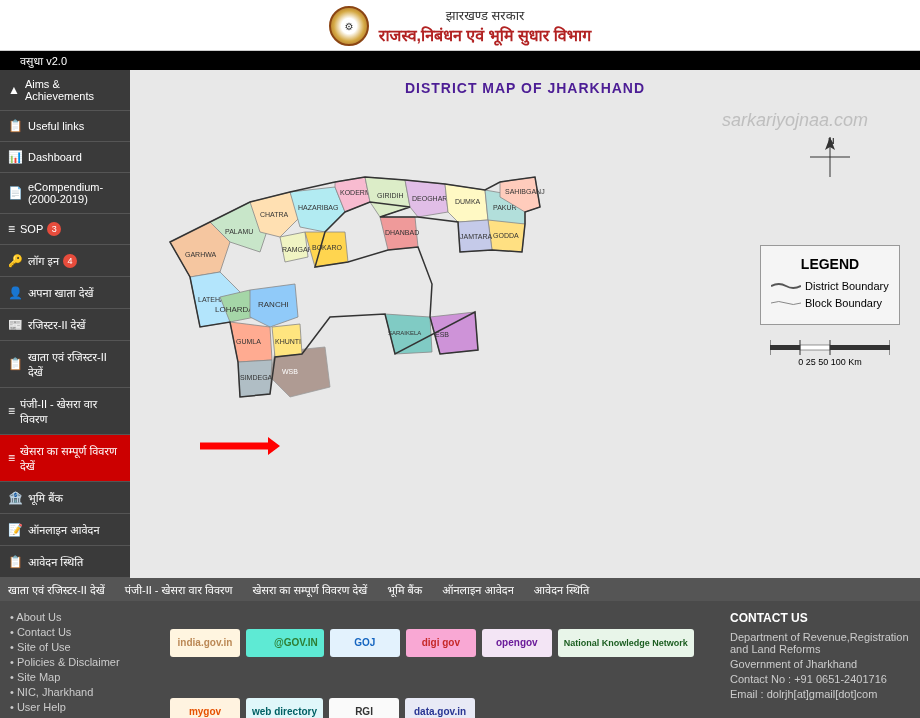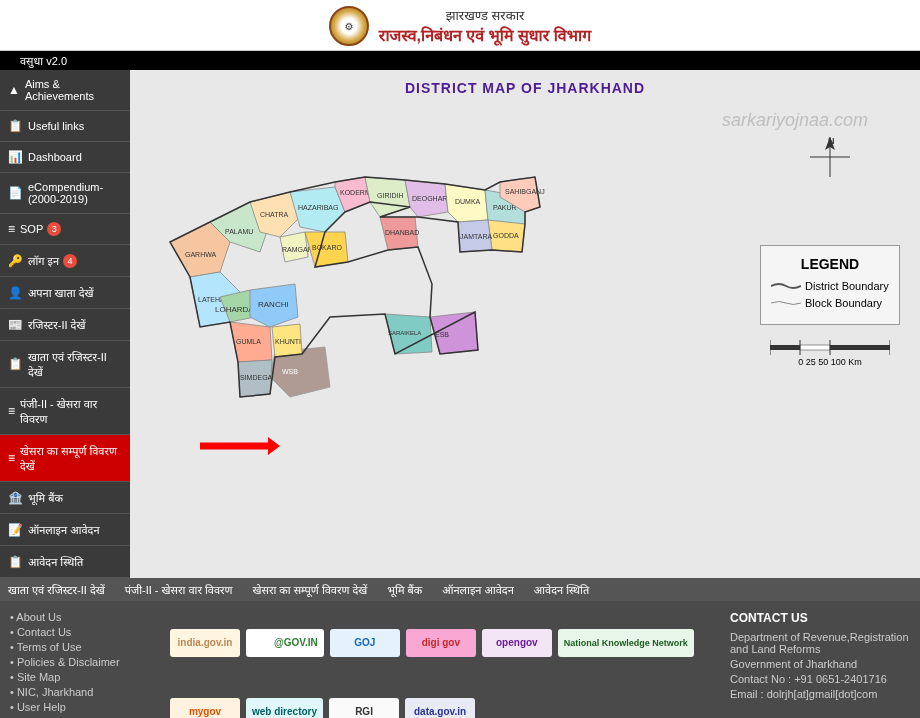--- a/index.html
+++ b/index.html
@@ -275,32 +275,32 @@
   <span class="footer-nav-item">खेसरा का सम्पूर्ण विवरण देखें</span>
   <span class="footer-nav-item">भूमि बैंक</span>
   <span class="footer-nav-item">ऑनलाइन आवेदन</span>
   <span class="footer-nav-item">आवेदन स्थिति</span>
 </div>
 
 <div class="footer">
   <div class="footer-links">
     <a>About Us</a>
     <a>Contact Us</a>
-    <a>Terms of Use</a>
+    <a>Site of Use</a>
     <a>Policies &amp; Disclaimer</a>
     <a>Site Map</a>
     <a>NIC, Jharkhand</a>
     <a>User Help</a>
     <a>All Levies Declaration Except GST</a>
   </div>
   <div class="footer-logos">
     <div class="logo-box" style="background:#fff5e0; color:#b85;">
       <span>india.gov.in</span>
     </div>
-    <div class="logo-box" style="background:#ffffff; color:#2e7d32;padding-left:28px;">
+    <div class="logo-box" style="background:#5eead4; color:#2e7d32;padding-left:28px;">
       <span>@GOV.IN</span>
     </div>
     <div class="logo-box" style="background:#e3f2fd; color:#1565c0;">
       <span>GOJ</span>
     </div>
     <div class="logo-box" style="background:#f9a8d4; color:#c62828;">
       <span>digi gov</span>
     </div>
     <div class="logo-box" style="background:#f3e5f5; color:#6a1b9a;">
       <span>opengov</span>

